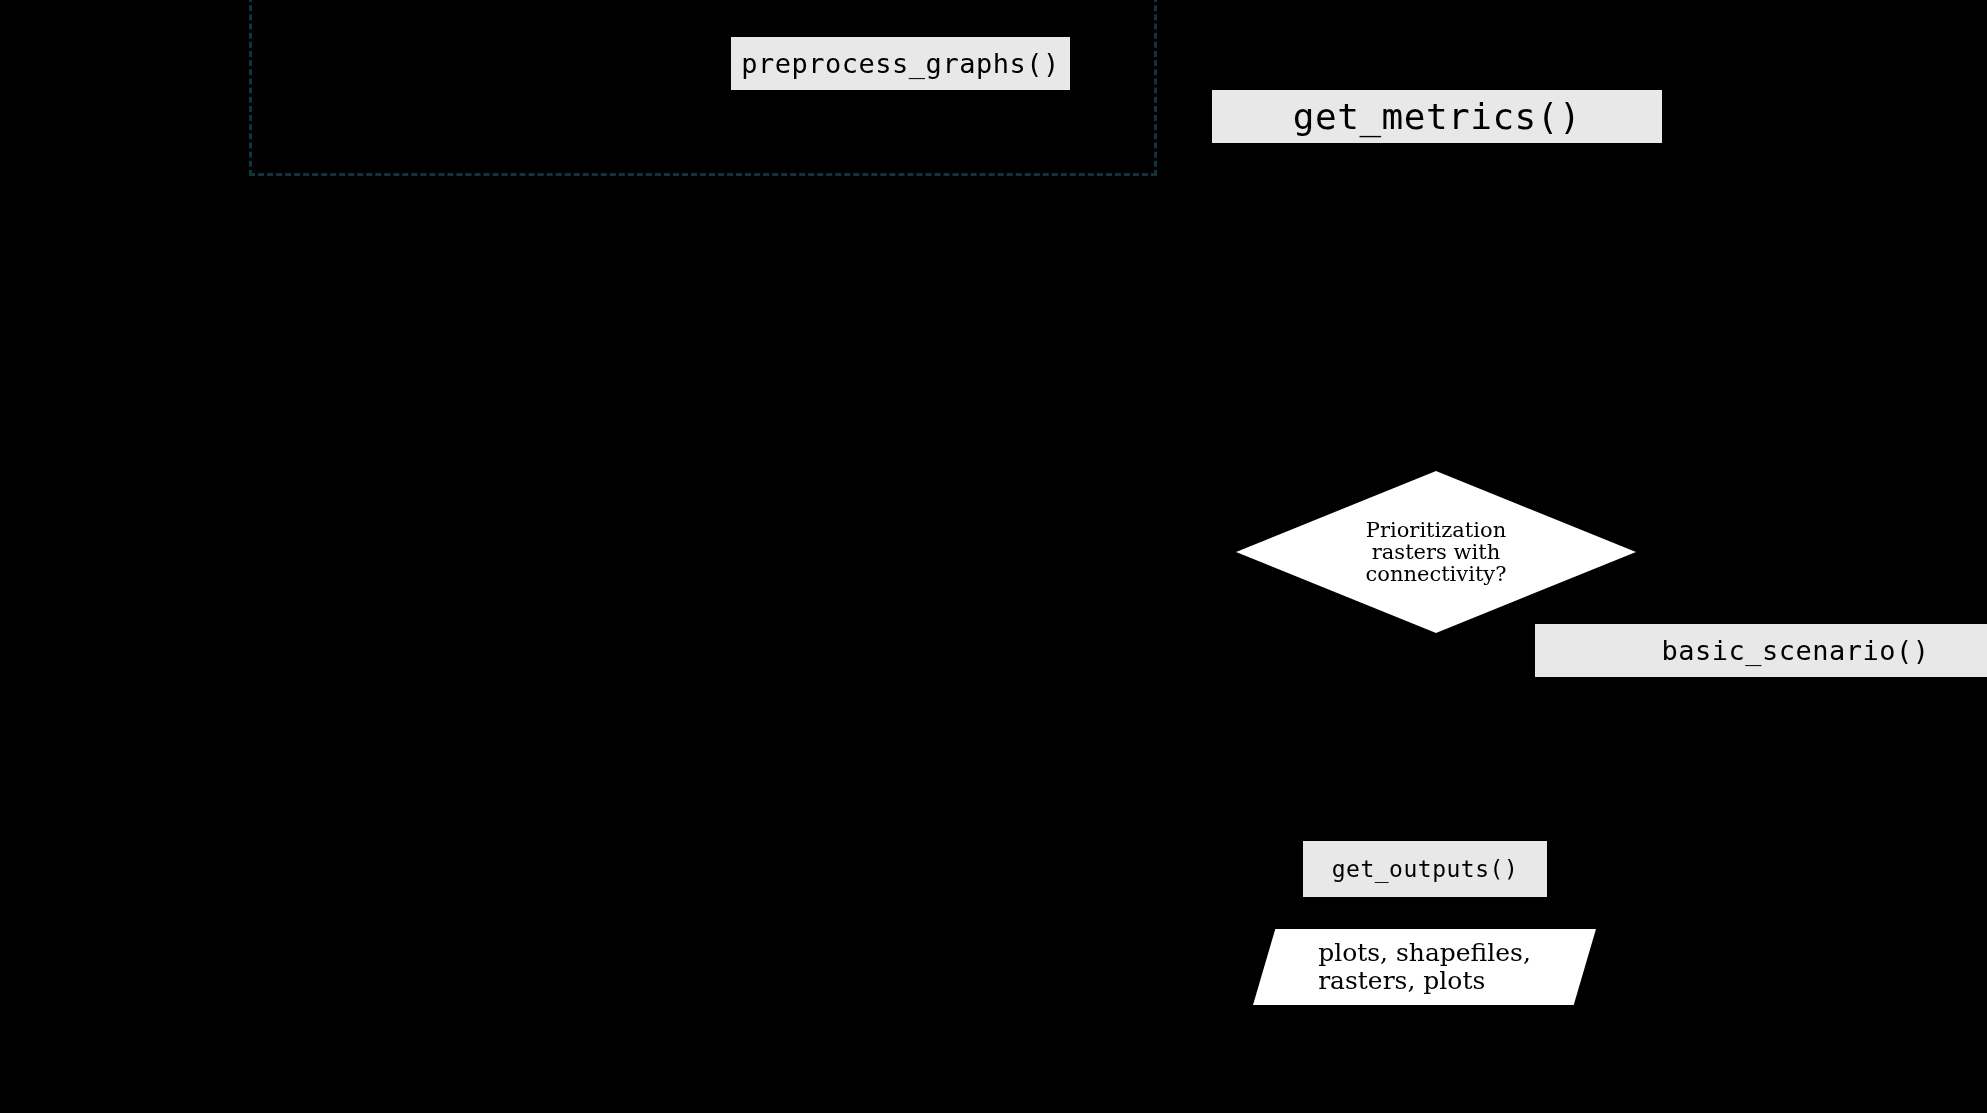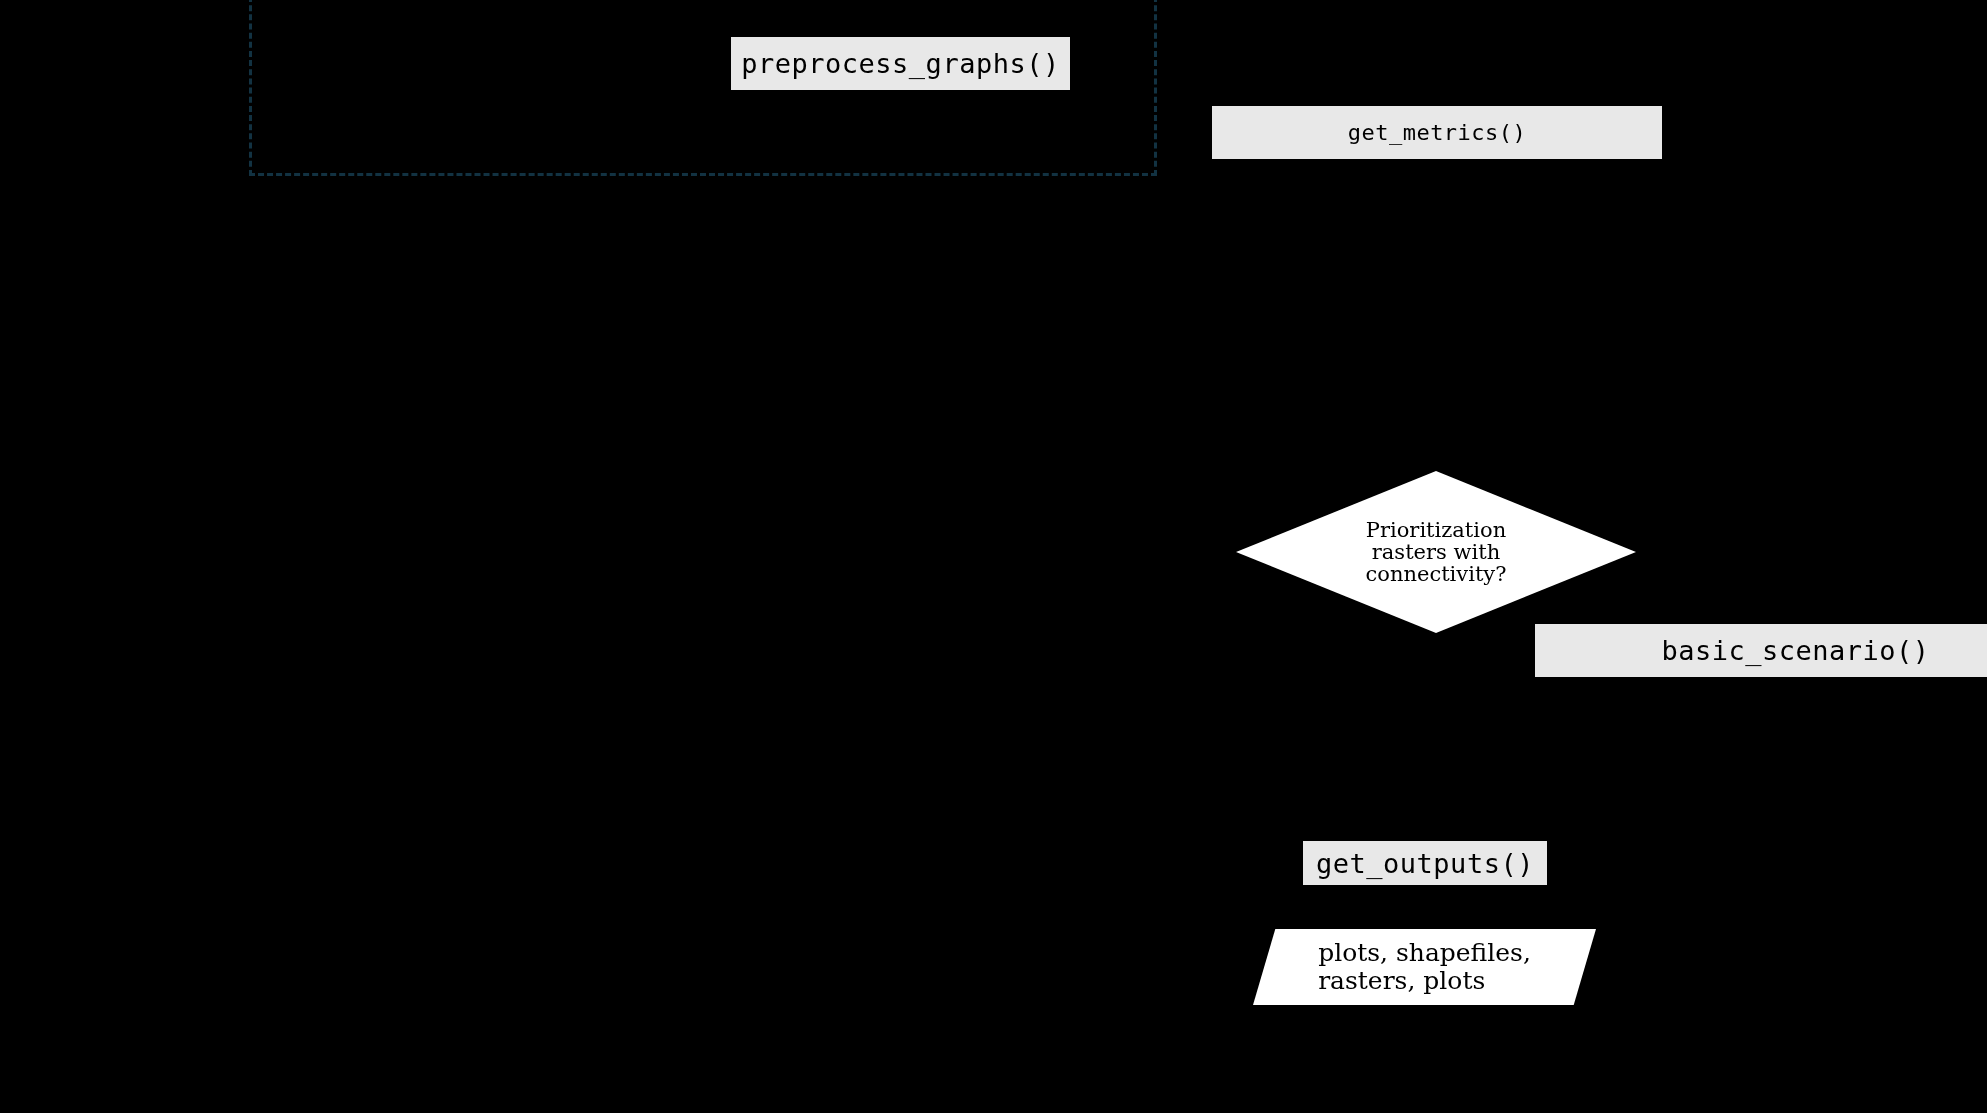--- a/index.html
+++ b/index.html
@@ -96,39 +96,39 @@
 <body>
 
 <div id="canvas">
 
   <div class="group-box" style="left:249px; top:-4px; width:908px; height:180px;"></div>
 
   <div class="node-process" style="left:731px; top:17px; width:339px; height:53px; font-size:27px;margin-top:20px;">
     <span>preprocess_graphs()</span>
   </div>
 
-  <div class="node-process" style="left:1212px; top:106px; width:450px; height:53px; font-size:22px;">
+  <div class="node-process" style="left:1212px; top:90px; width:450px; height:53px; font-size:36px;">
     <span>get_metrics()</span>
   </div>
 
   <div class="node-decision" style="left:1236px; top:471px; width:400px; height:162px;">
     <div class="diamond-shape"></div>
     <div class="diamond-label">
       <span>Prioritization</span>
       <span>rasters with</span>
       <span>connectivity?</span>
     </div>
   </div>
 
 
   <div class="node-process" style="left:1535px; top:624px; width:521px; height:53px; font-size:27px;">
     <span>basic_scenario()</span>
   </div>
 
-  <div class="node-process" style="left:1303px; top:841px; width:244px; height:44px; font-size:27px;">
+  <div class="node-process" style="left:1303px; top:841px; width:244px; height:56px; font-size:23px;">
     <span>get_outputs()</span>
   </div>
 
   <div class="node-data" style="left:1253px; top:929px; width:343px; height:76px;">
     <div class="para-shape"></div>
     <div class="para-label">
       <span>plots, shapefiles,</span>
       <span>rasters, plots</span>
     </div>
   </div>

